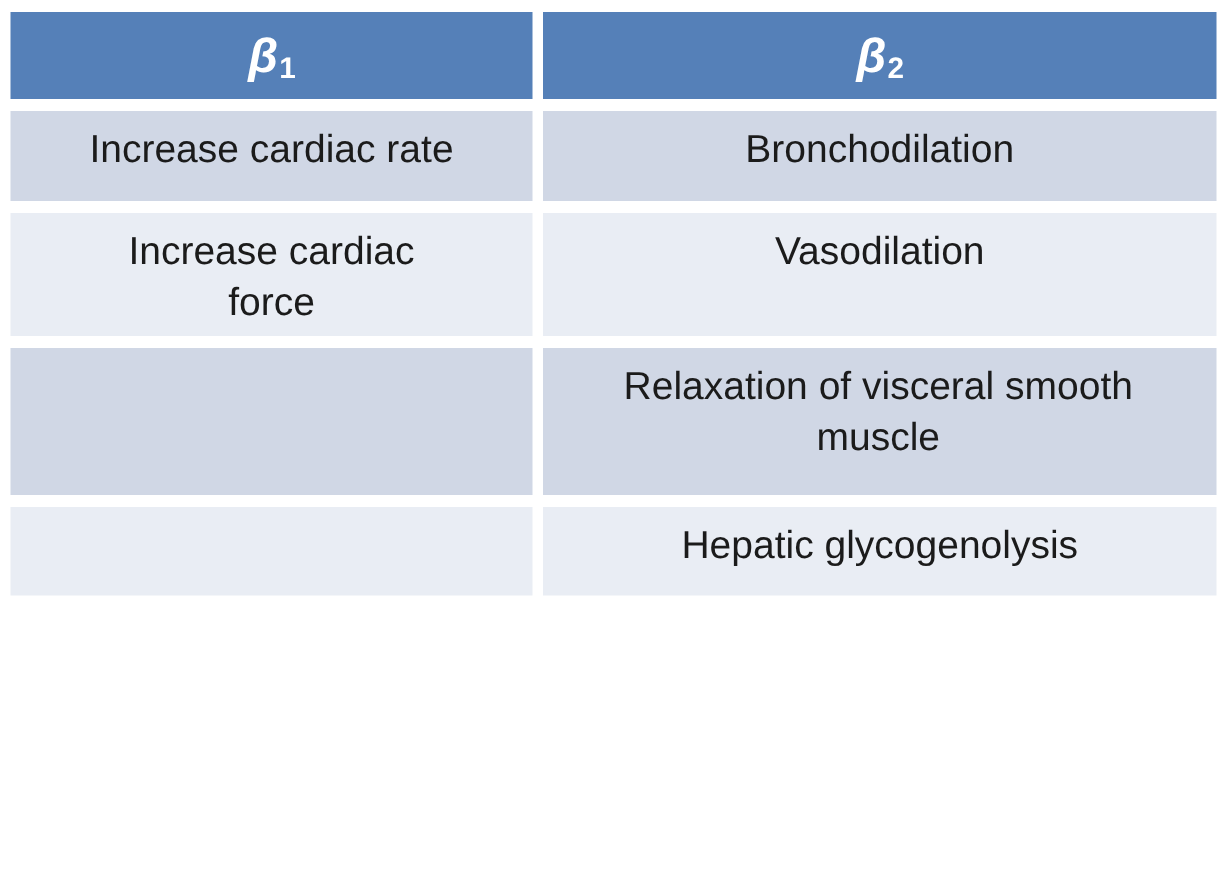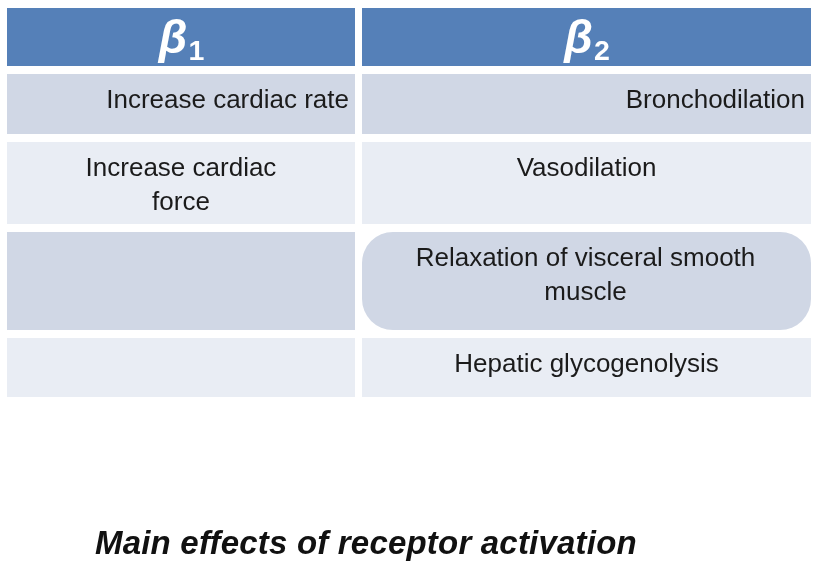--- a/index.html
+++ b/index.html
@@ -36,21 +36,21 @@
   col.c2 { width: 449px; }
   th, td {
     text-align: center;
     overflow: hidden;
   }
   th {
     background: var(--header-bg);
     color: var(--header-text);
     height: 58px;
     vertical-align: middle;
-    font-size: 46px;
+    font-size: 32px;
     font-weight: bold;
     font-style: italic;
     padding: 0;
   }
   th sub {
     font-size: 0.62em;
     font-style: normal;
     font-weight: bold;
     vertical-align: baseline;
     position: relative;
@@ -59,28 +59,28 @@
   }
   td {
     color: var(--body-text);
     vertical-align: top;
     font-size: 26px;
     line-height: 34px;
     padding: 8px 6px 0 6px;
   }
   tr.band-dark td  { background: var(--row-dark); }
   tr.band-light td { background: var(--row-light); }
-  tr.r1 td { height: 60px; text-align: right; }
+  tr.r1 td { height: 60px; }
   tr.r2 td { height: 82px; }
   tr.r3 td { height: 98px; }
   tr.r4 td { height: 59px; }
   tr.r5 td { height: 65px; }
   
   tr.r2 td.col1 { padding-left: 60px; padding-right: 60px; }
-  tr.r3 td.col2 { padding-left: 14px; padding-right: 16px; border-radius: 31px; }
+  tr.r3 td.col2 { padding-left: 14px; padding-right: 16px; }
   .caption {
     position: absolute;
     left: 95px;
     top: 524px;
     width: 700px;
     font-size: 33px;
     font-weight: bold;
     font-style: italic;
     color: var(--caption-color);
     letter-spacing: 0.2px;
@@ -116,15 +116,14 @@
         <td class="col1"></td>
         <td class="col2">Relaxation of visceral smooth muscle</td>
       </tr>
       <tr class="r4 band-light">
         <td class="col1"></td>
         <td class="col2">Hepatic glycogenolysis</td>
       </tr>
     </tbody>
   </table>
 
-  <div class="caption">Main effects of receptor activation</div>
 
 </div>
 
 </body></html>

